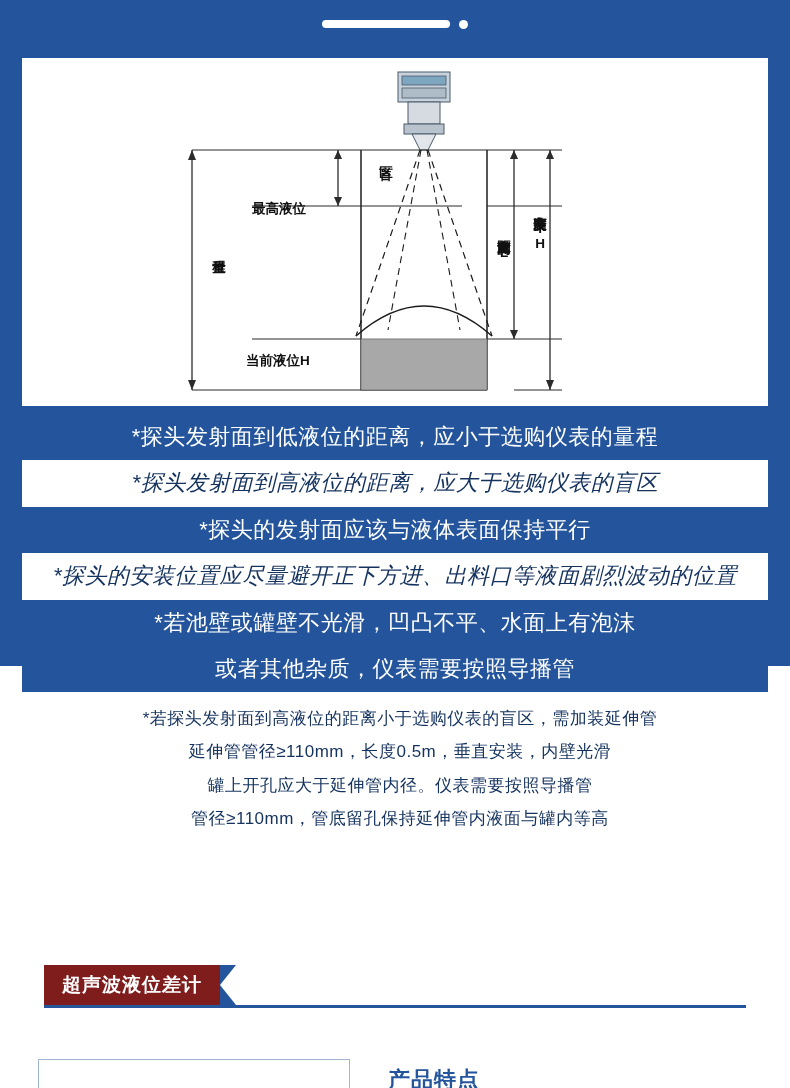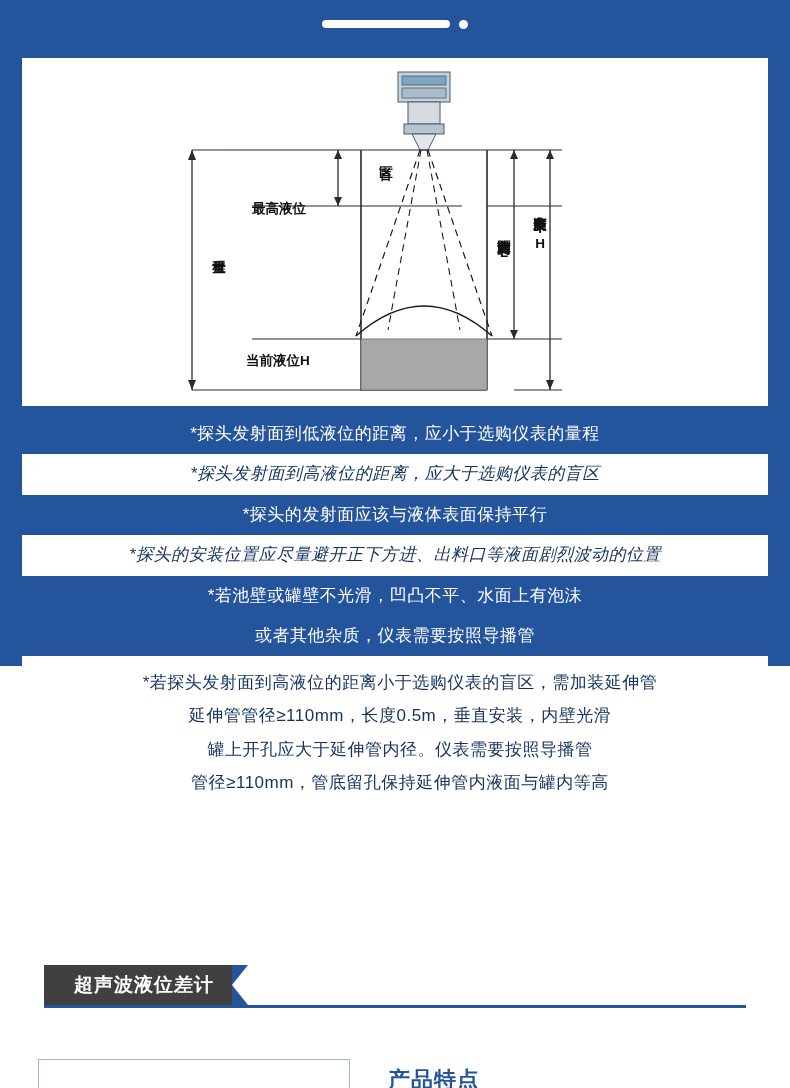--- a/index.html
+++ b/index.html
@@ -92,21 +92,21 @@
   .notes {
     position: absolute;
     left: 22px;
     top: 414px;
     width: 746px;
   }
   .note {
     width: 746px;
     box-sizing: border-box;
     text-align: center;
-    font-size: 17px;
+    font-size: 22px;
     color: #14325e;
     line-height: 1.2;
     padding: 10px 0 10px 0;
     letter-spacing: 0.5px;
   }
   .note.white {
     background: #ffffff;
     font-style: italic;
   }
   .note.blue {
@@ -128,27 +128,27 @@
   
   .section-banner {
     position: absolute;
     left: 44px;
     top: 965px;
     height: 40px;
     display: flex;
     align-items: stretch;
   }
   .banner-body {
-    background: #404040;
+    background: #7f1d1d;
     color: #ffffff;
     font-size: 19px;
     font-weight: bold;
     display: flex;
     align-items: center;
-    padding: 0 18px 0 30px;
+    padding: 0 18px 0 18px;
     letter-spacing: 1px;
     text-align: center;
   }
   .banner-tip {
     width: 0;
     height: 0;
     border-top: 20px solid #24559c;
     border-bottom: 20px solid #24559c;
     border-right: 16px solid transparent;
   }

